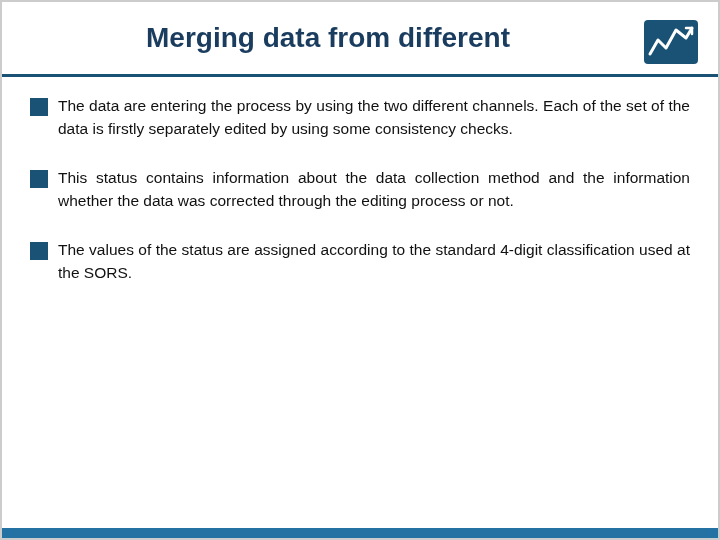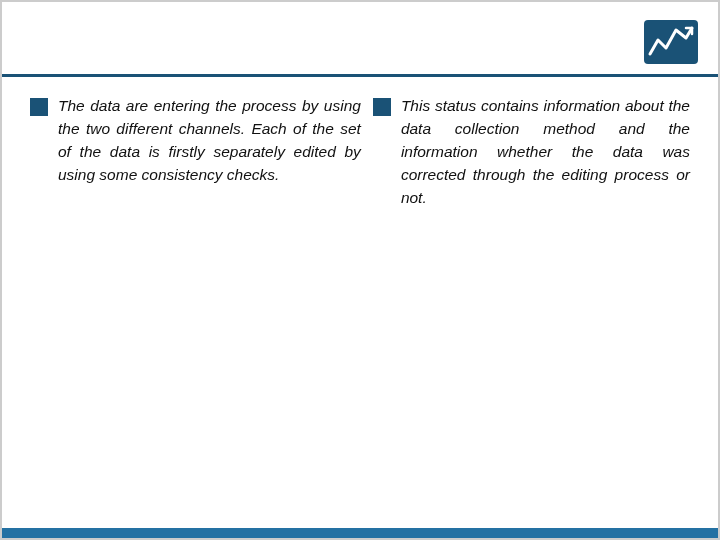--- a/index.html
+++ b/index.html
@@ -52,23 +52,22 @@
       width: 54px;
       height: 44px;
       flex-shrink: 0;
       margin-left: 10px;
     }
 
     .content {
       flex: 1;
       padding: 18px 28px 14px 28px;
       display: flex;
-      flex-direction: row;
+      flex-direction: column;
       gap: 12px;
-      font-style: italic;
     }
 
     .bullet-item {
       display: flex;
       align-items: flex-start;
       margin-bottom: 14px;
     }
 
     .bullet-marker {
       width: 18px;
@@ -94,21 +93,21 @@
     }
   </style>
 </head>
 <body>
 
 <div class="slide">
 
   <div class="header">
     <div class="title-block">
       <div class="title">
-        <br>
+        <span>Merging data from different</span><br>
       </div>
     </div>
     <svg class="logo" viewBox="0 0 54 44" xmlns="http://www.w3.org/2000/svg">
       <rect width="54" height="44" rx="4" fill="#1a5276"></rect>
       <polyline points="6,34 14,20 22,28 32,10 42,18 48,8" fill="none" stroke="#ffffff" stroke-width="3" stroke-linejoin="round" stroke-linecap="round"></polyline>
       <polyline points="42,8 48,8 48,14" fill="none" stroke="#ffffff" stroke-width="2.5" stroke-linejoin="round" stroke-linecap="round"></polyline>
     </svg>
   </div>
 
   <div class="content">
@@ -117,18 +116,22 @@
       <div class="bullet-marker"></div>
       <div class="bullet-text">The data are entering the process by using the two different channels. Each of the set of the data is firstly separately edited by using some consistency checks.</div>
     </div>
 
 
     <div class="bullet-item">
       <div class="bullet-marker"></div>
       <div class="bullet-text">This status contains information about the data collection method and the information whether the data was corrected through the editing process or not.</div>
     </div>
 
+    <div class="bullet-item">
+      <div class="bullet-marker"></div>
+      <div class="bullet-text">The values of the status are assigned according to the standard 4-digit classification used at the SORS.</div>
+    </div>
 
   </div>
 
   <div class="footer-stripe"></div>
 
 </div>
 
 </body></html>

